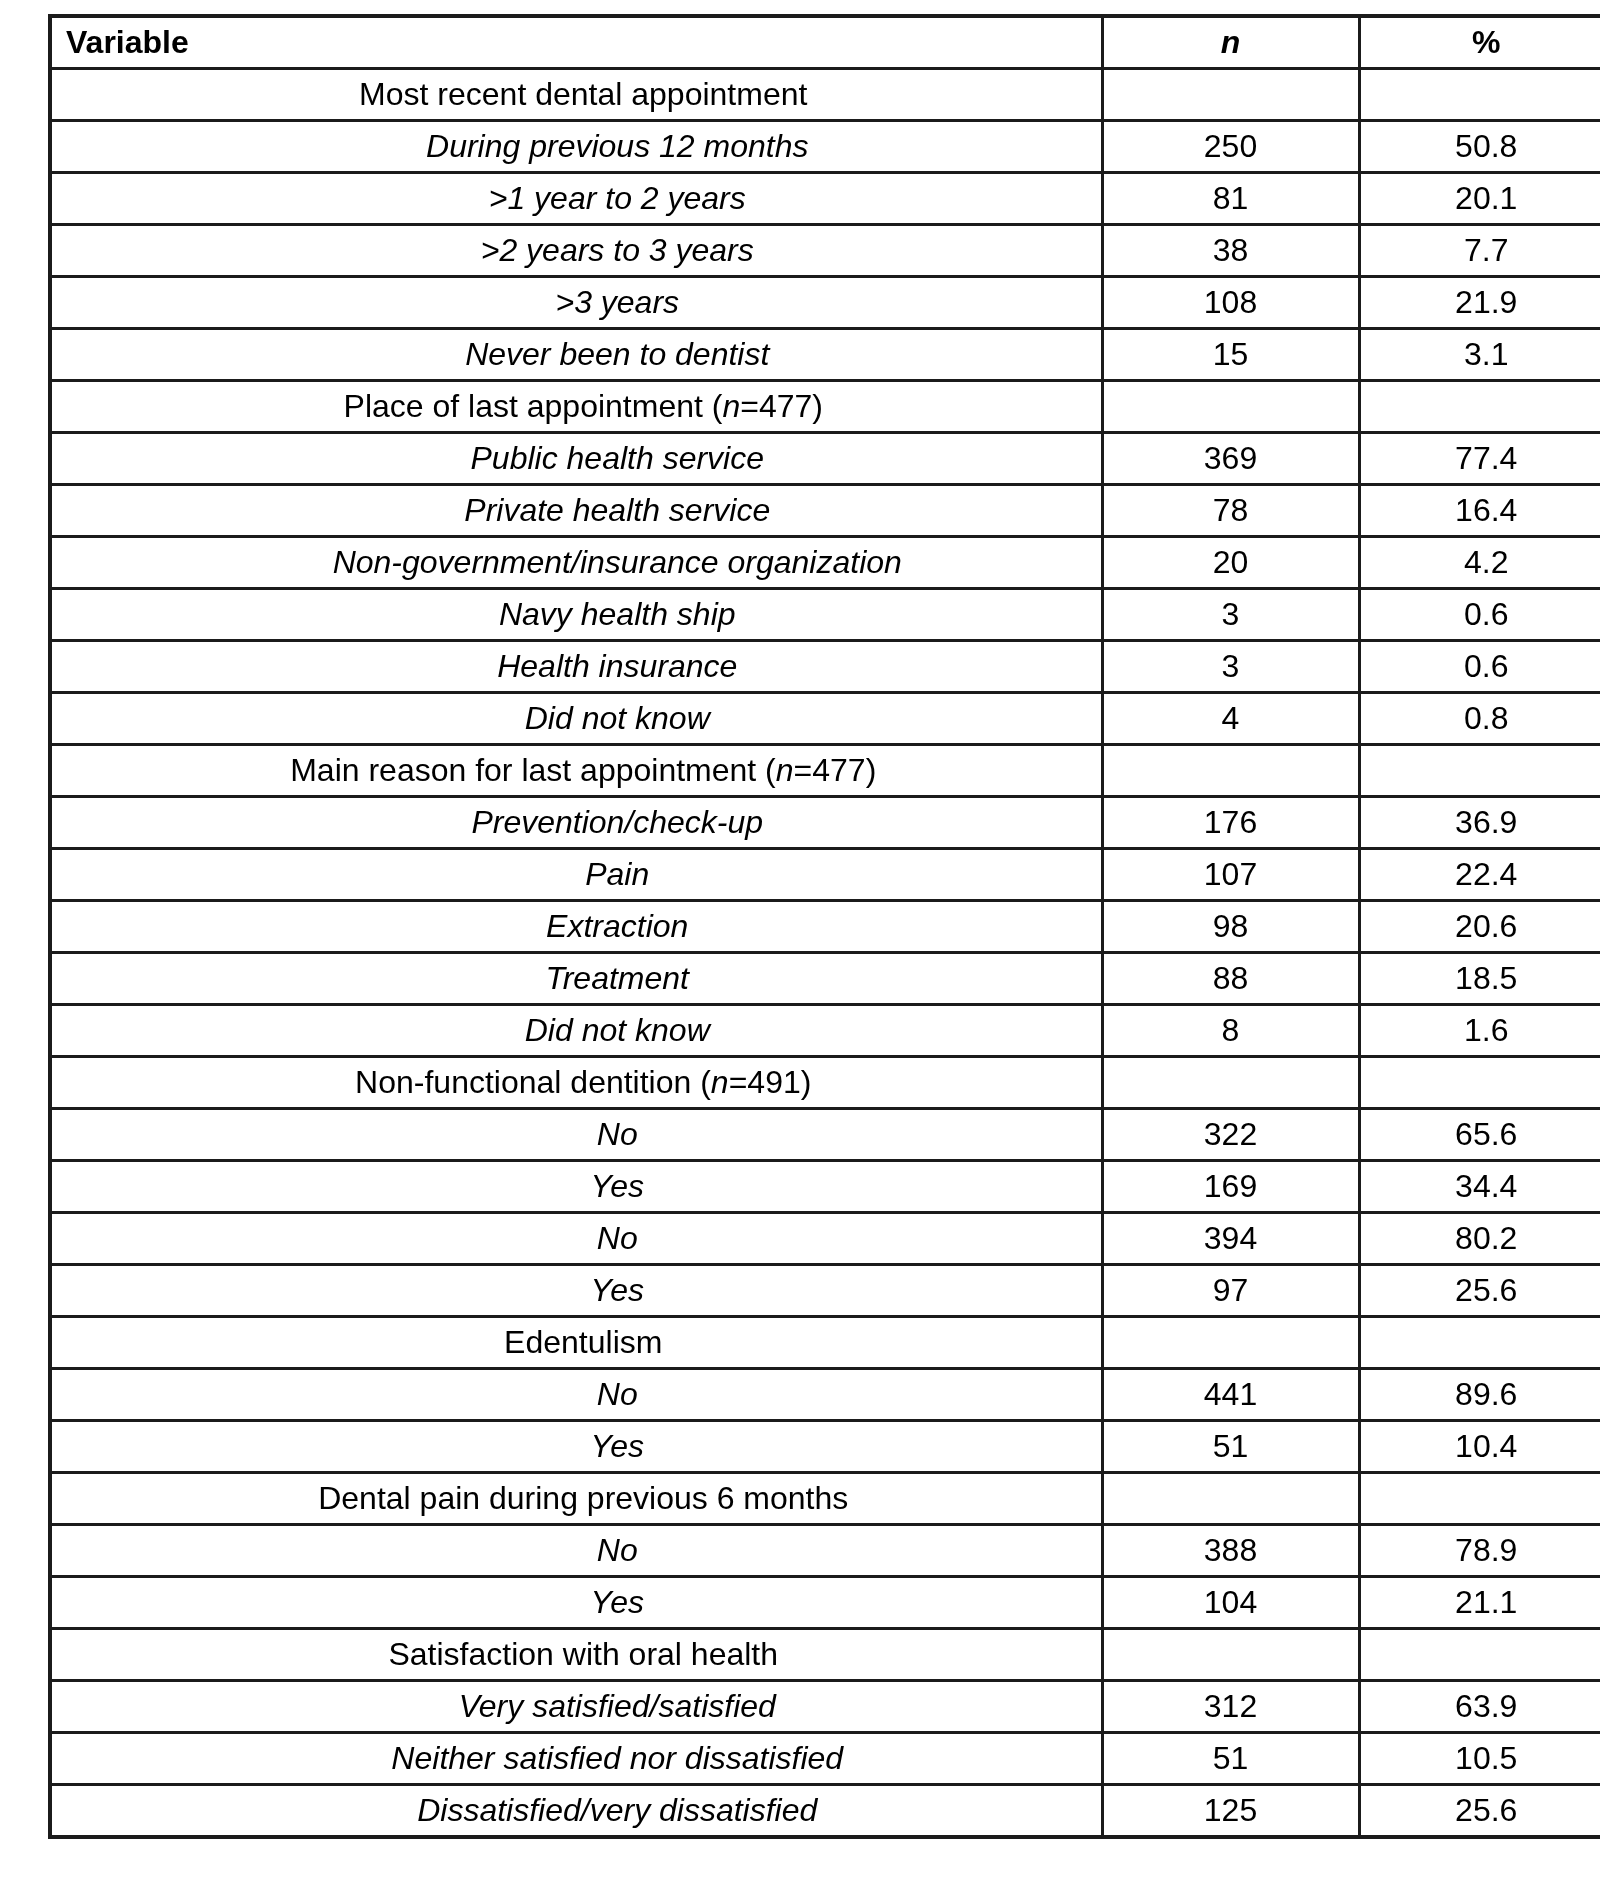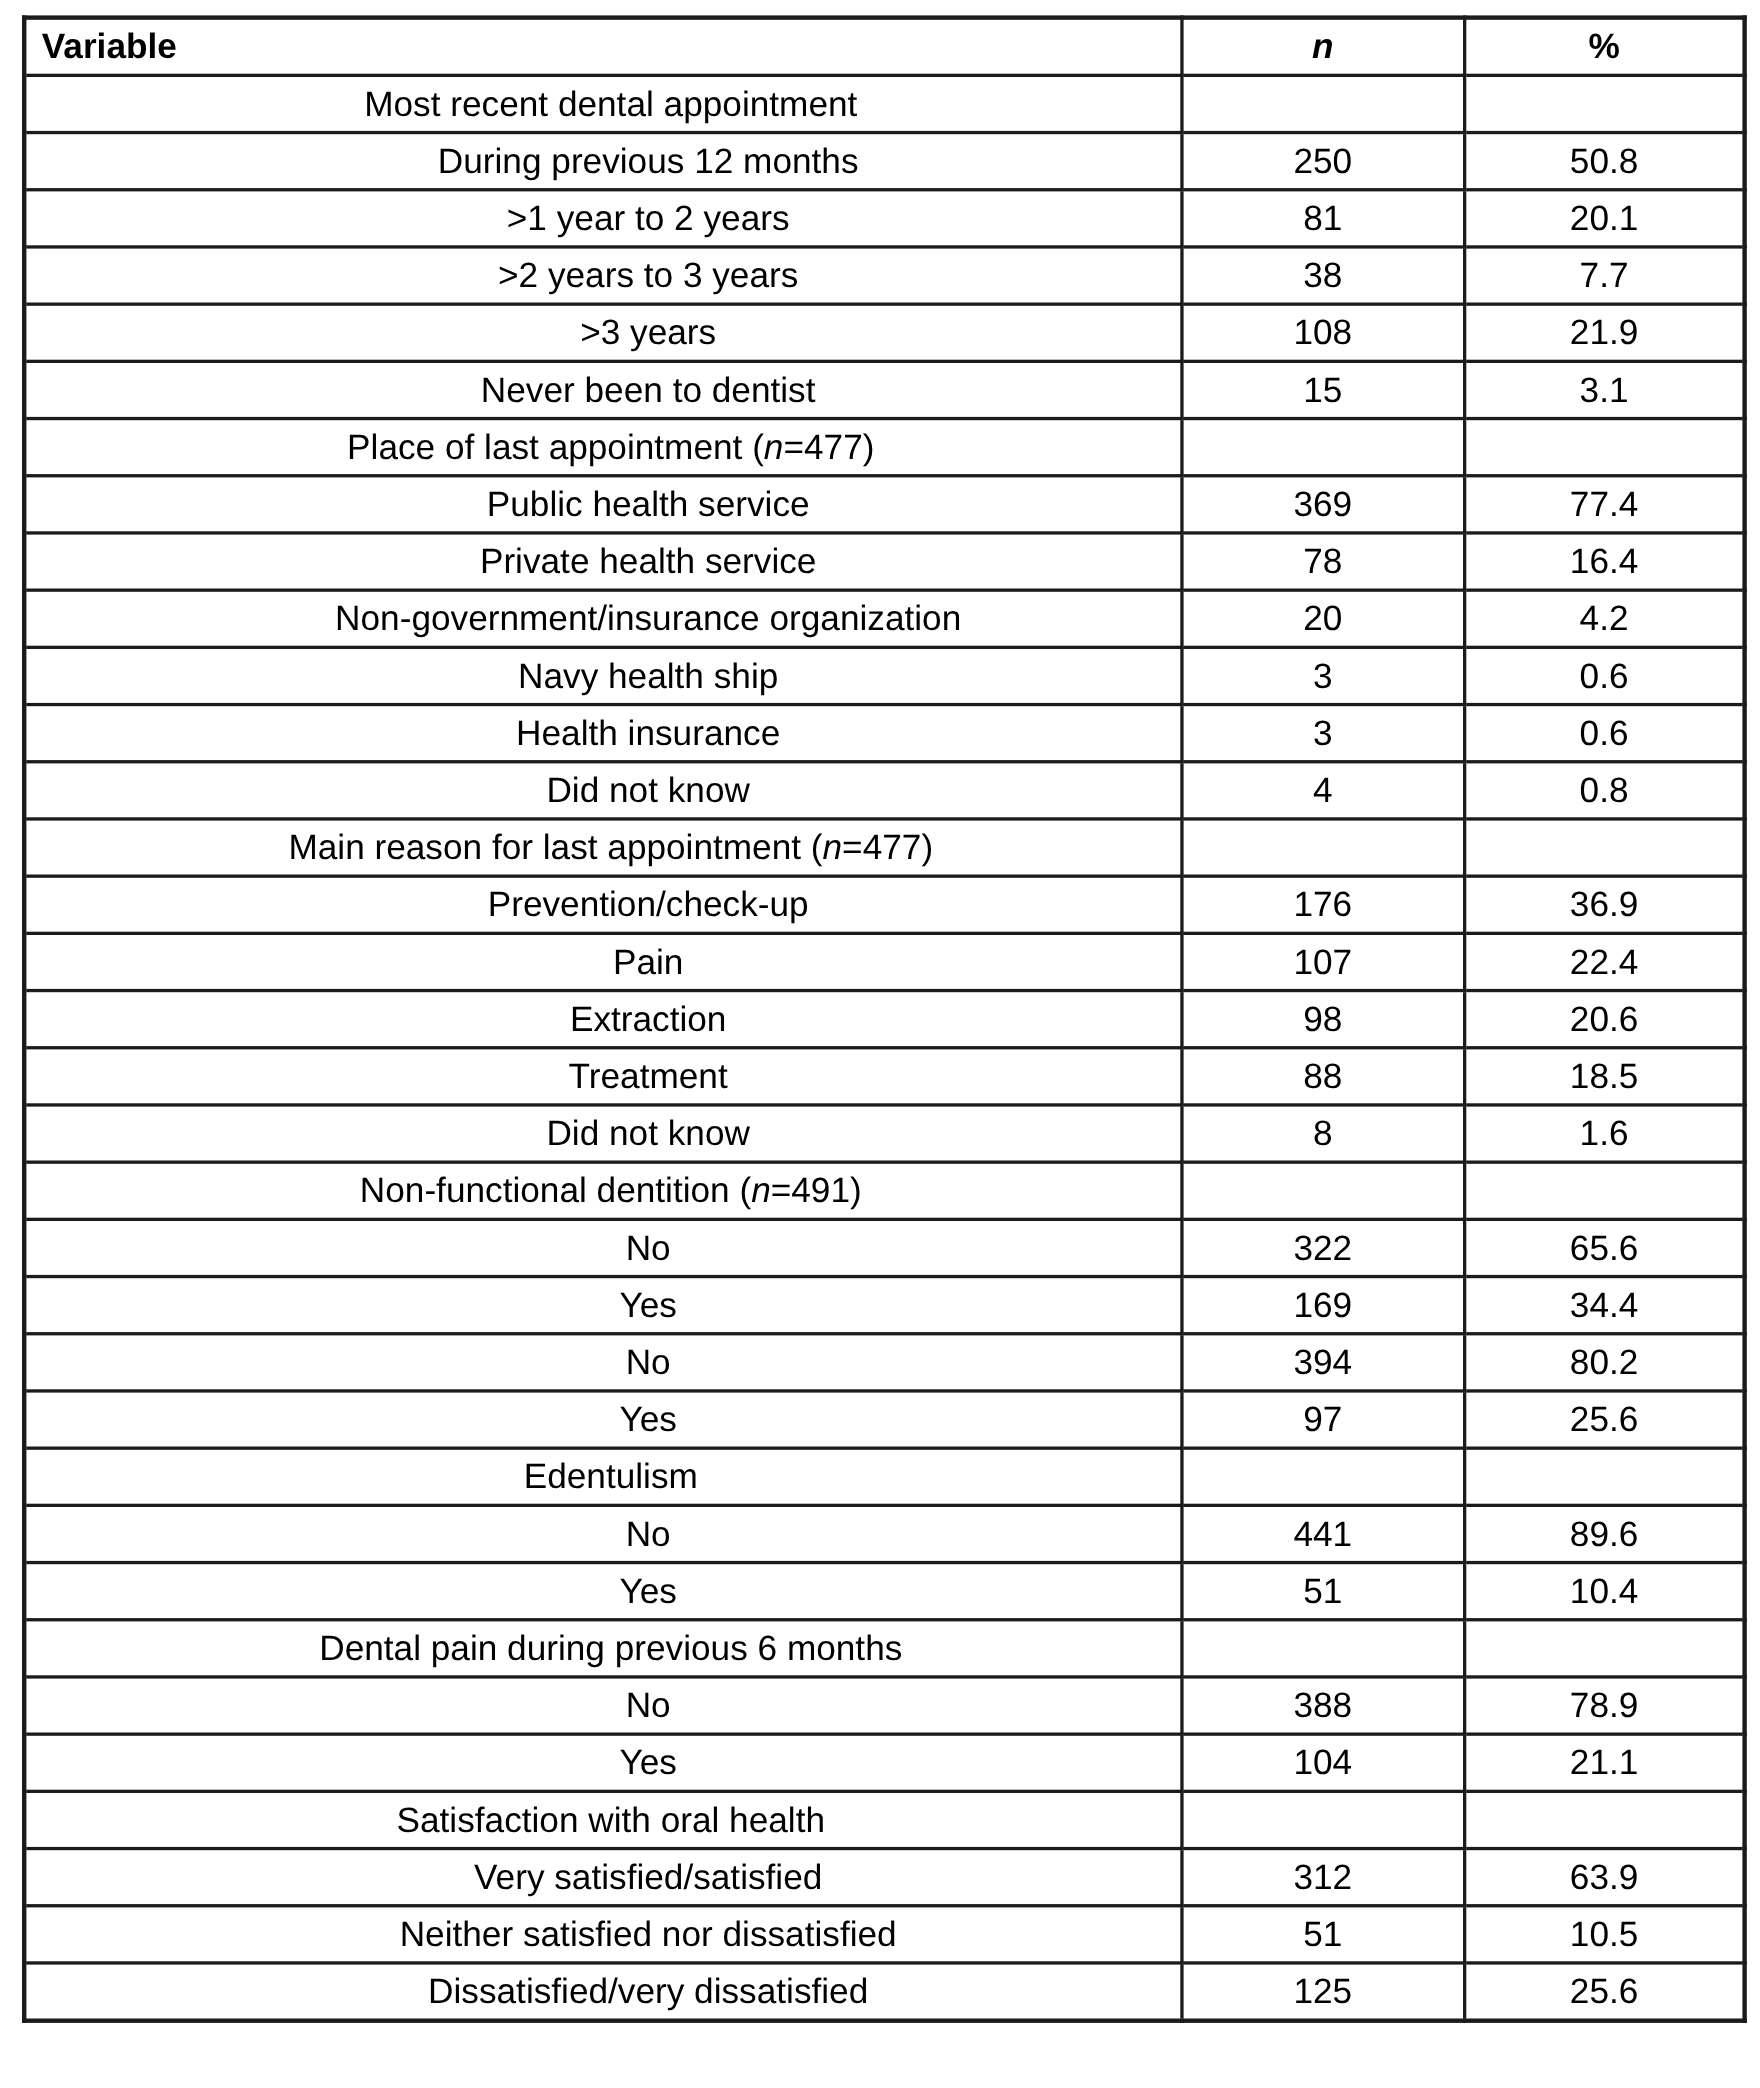--- a/index.html
+++ b/index.html
@@ -6,20 +6,21 @@
     margin: 0;
     padding: 0;
     background: #ffffff;
     font-family: "Liberation Sans", sans-serif;
   }
   .page {
     position: relative;
     width: 1404px;
     height: 1898px;
     background: #ffffff;
+    margin-left: 28px;
   }
   .stats-table {
     position: absolute;
     left: 20px;
     top: 14px;
     border-collapse: collapse;
     table-layout: fixed;
     width: 1564px;
     border: 4px solid #1b1b1b;
   }
@@ -47,21 +48,21 @@
     text-align: center;
     font-weight: bold;
     font-style: italic;
   }
   .stats-table th.h-pct {
     text-align: center;
     font-weight: bold;
   }
   .stats-table td.var { text-align: center; }
   .stats-table td.var.section { padding-left: 14px; }
-  .stats-table td.var.item    { padding-left: 82px; }
+  .stats-table td.var.item    { padding-left: 82px; font-style: italic; }
   .stats-table td.num { text-align: center; }
 </style>
 </head>
 <body>
 
 <div class="page">
   <table class="stats-table">
     <colgroup>
       <col class="c-var">
       <col class="c-n">

